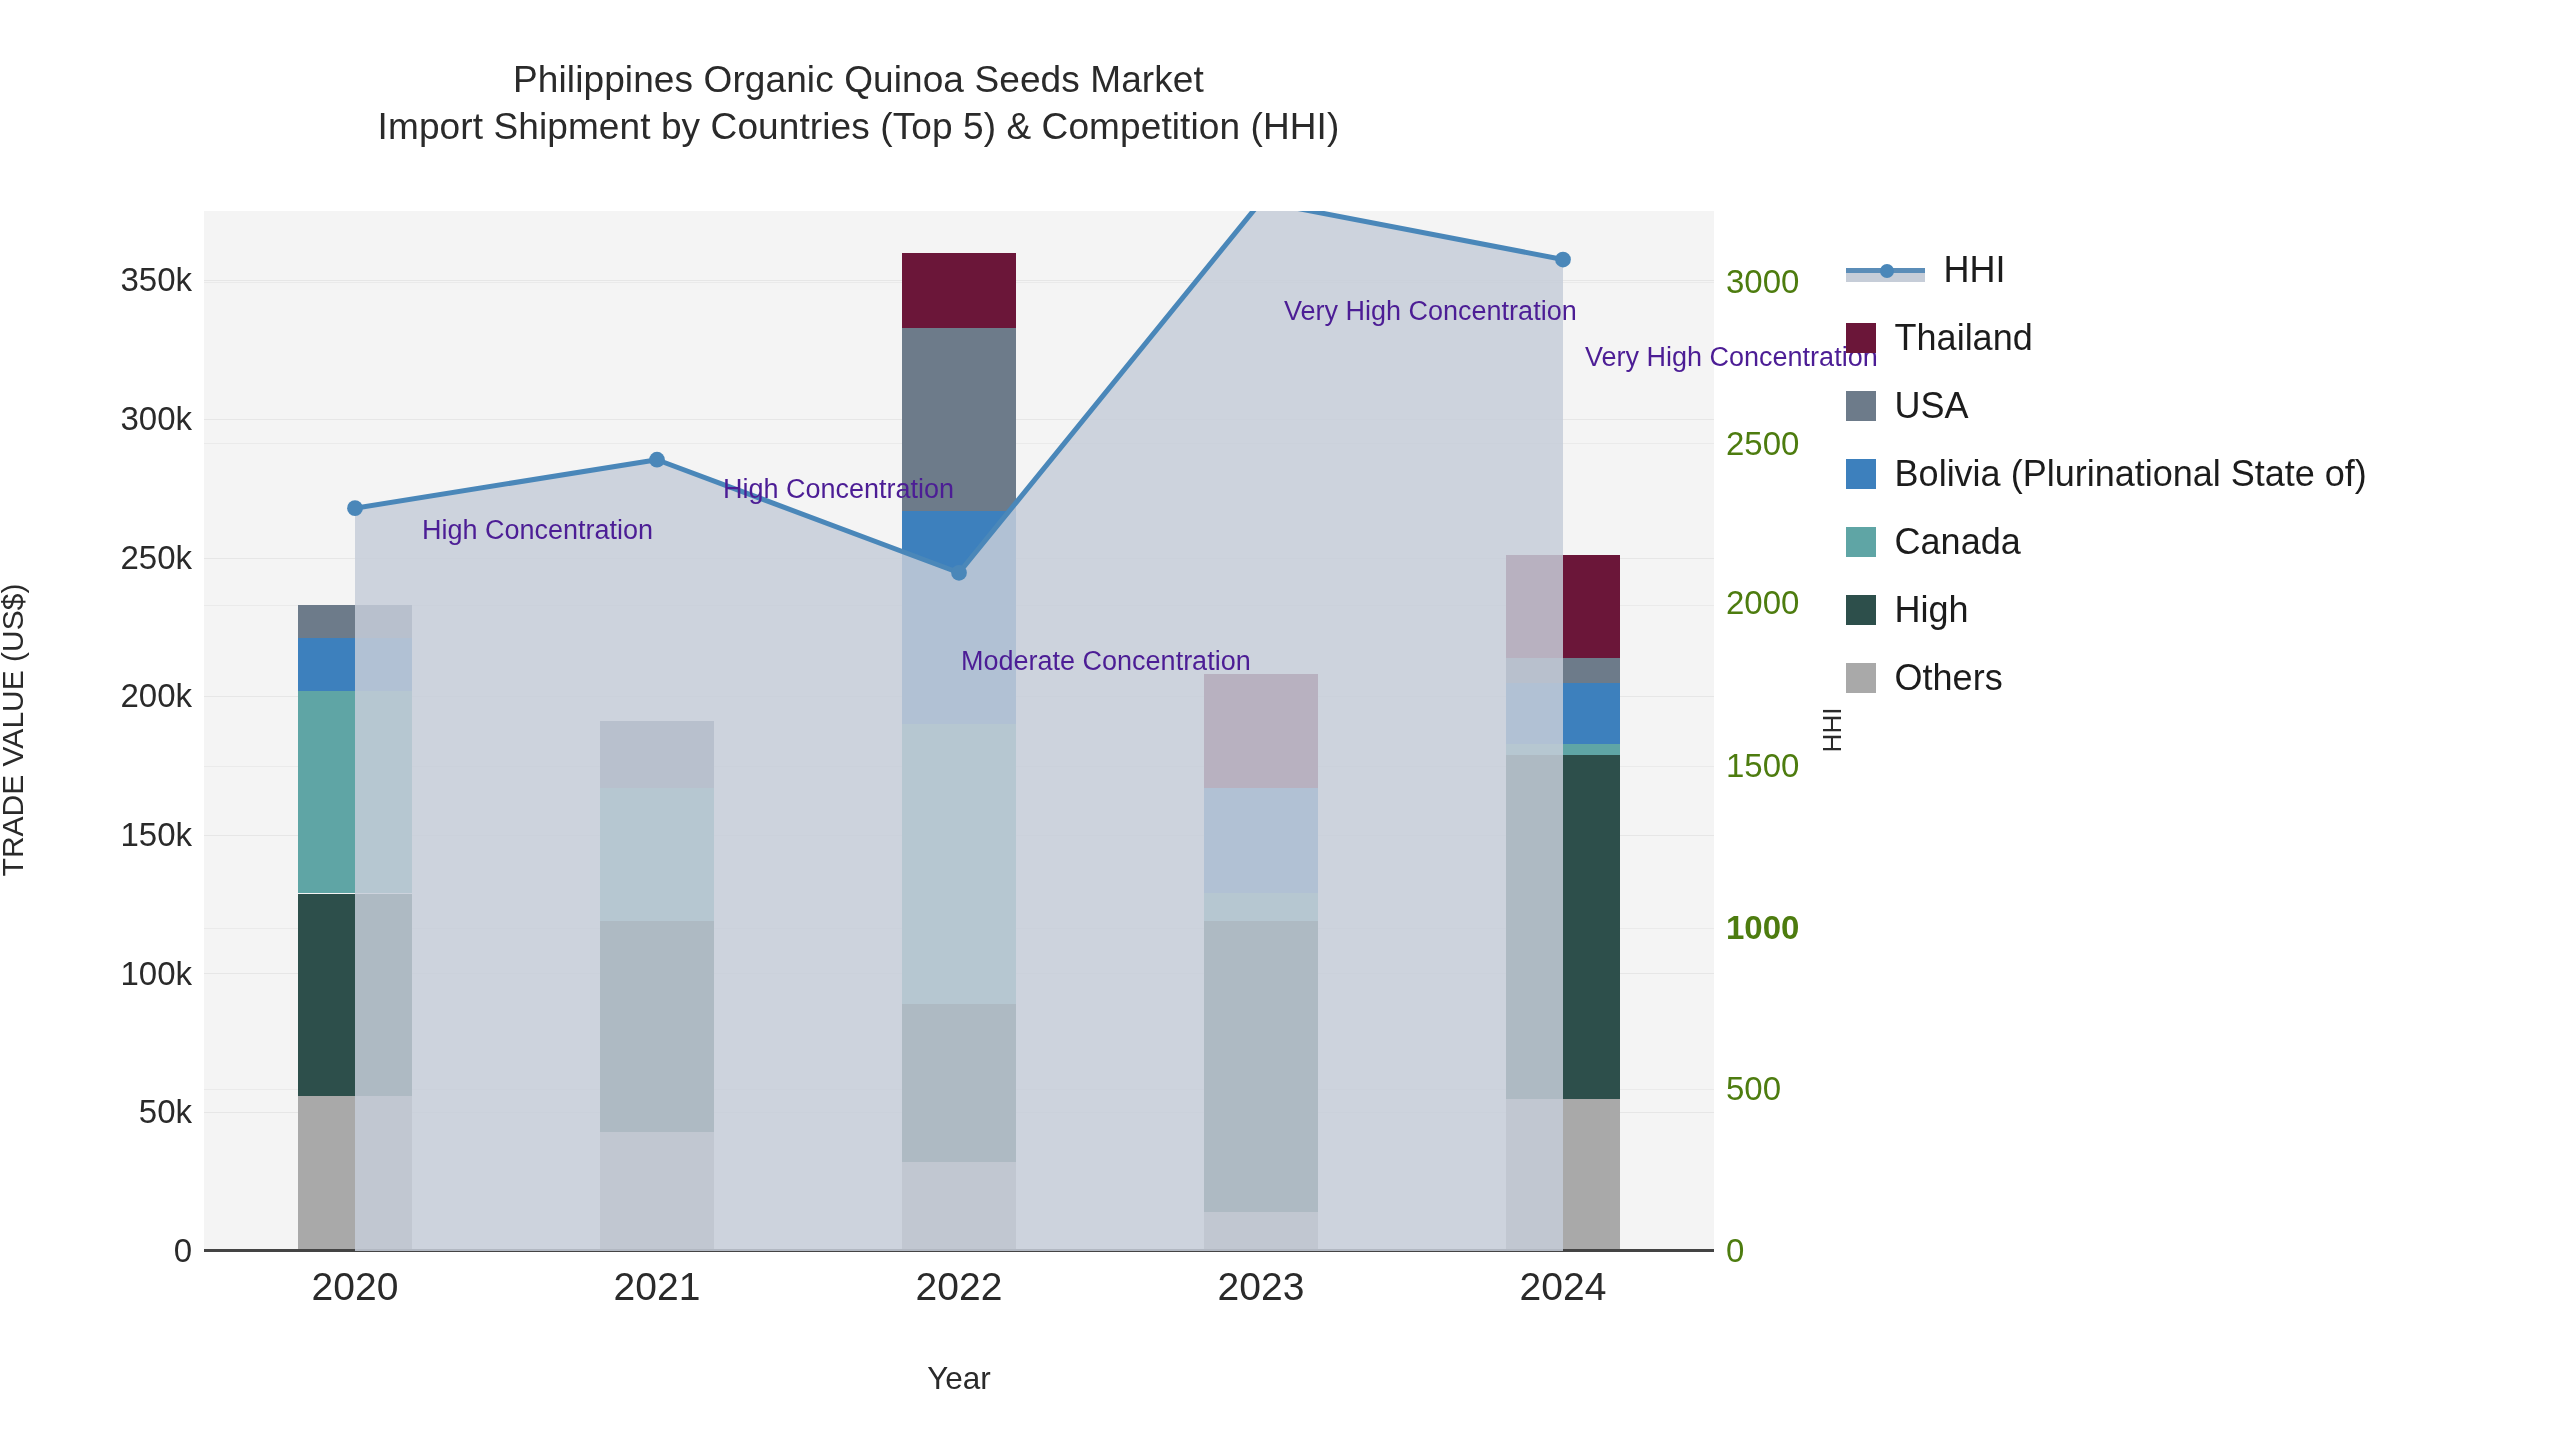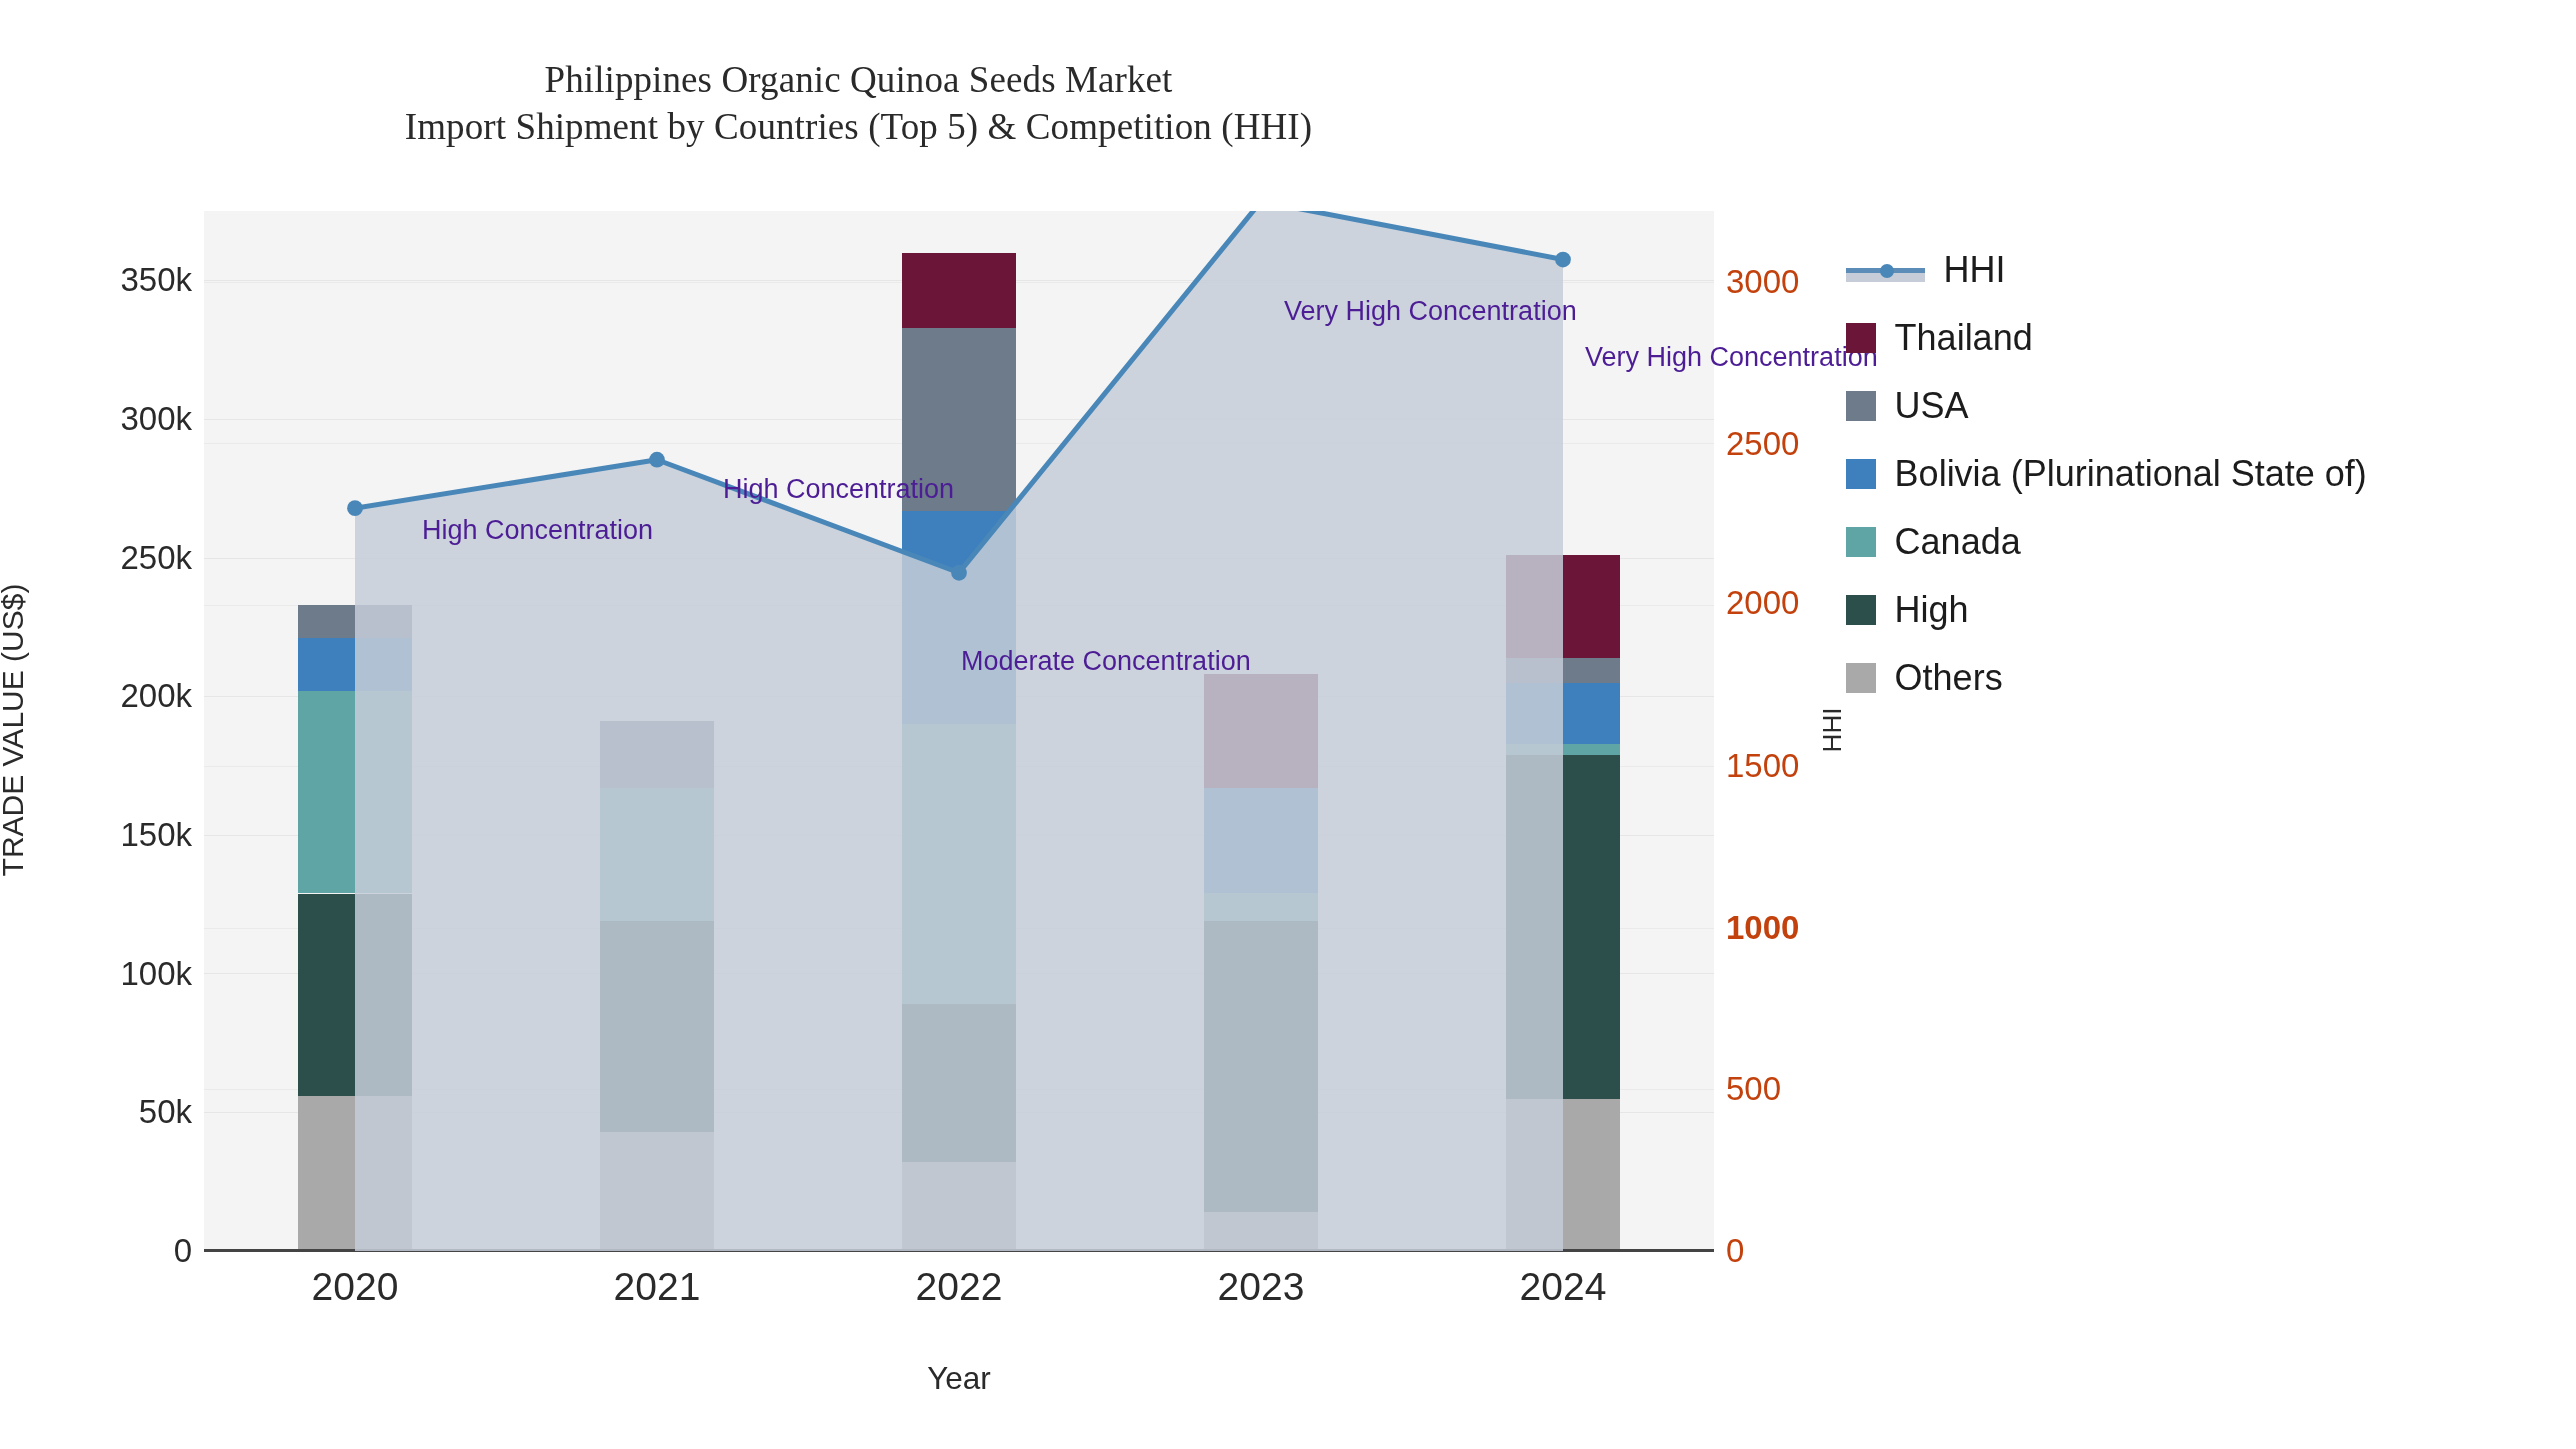--- a/index.html
+++ b/index.html
@@ -1,36 +1,36 @@
 <!DOCTYPE html>
 <html style="font-size:11.4px"><head>
 <meta charset="utf-8">
 <style>
   html,body{margin:0;padding:0;background:#ffffff;}
   body{width:2576px;height:1449px;font-family:"Liberation Sans",sans-serif;color:#2a2a2a;overflow:hidden;}
   #root{position:relative;width:2576px;height:1449px;}
 
   
-  .title-block{position:absolute;left:0;top:56px;width:1717px;text-align:center;font-family:Liberation Serif, serif;}
+  .title-block{position:absolute;left:0;top:56px;width:1717px;text-align:center;}
   .title-line{font-size:37px;line-height:1.28;color:#2a2a2a;font-weight:400;letter-spacing:0.1px;}
 
   
   .plot{position:absolute;left:204px;top:211px;width:1510px;height:1040px;background:#f4f4f4;}
   .gridlines{position:absolute;inset:0;}
   .gl{position:absolute;left:0;right:0;height:1.4px;background:#e6e6e6;}
   .axis-bottom{position:absolute;left:204px;top:1249px;width:1510px;height:2.9px;background:#444;}
 
   
   .ytick{position:absolute;right:0;transform:translateY(-50%);font-size:33px;color:#2a2a2a;white-space:nowrap;text-align:right;}
   .ylabels-left{position:absolute;left:0;top:0;width:192px;height:1449px;}
   .ylabel-left-title{position:absolute;left:13px;top:730px;transform:translate(-50%,-50%) rotate(-90deg);transform-origin:center;font-size:30px;white-space:nowrap;color:#2a2a2a;}
 
   
   .ylabels-right{position:absolute;left:1726px;top:0;width:215px;height:1449px;}
-  .ytick-r{position:absolute;left:0;transform:translateY(-50%);font-size:33px;color:#c2410c;white-space:nowrap;}
+  .ytick-r{position:absolute;left:0;transform:translateY(-50%);font-size:33px;color:#4d7c0f;white-space:nowrap;}
   .ylabel-right-title{position:absolute;left:1832px;top:730px;transform:translate(-50%,-50%) rotate(-90deg);transform-origin:center;font-size:26px;white-space:nowrap;color:#2a2a2a;}
 
   
   .xtick{position:absolute;top:1265px;transform:translateX(-50%);font-size:39px;color:#2a2a2a;white-space:nowrap;}
   .xaxis-title{position:absolute;left:959px;top:1360px;transform:translateX(-50%);font-size:31.5px;color:#2a2a2a;}
 
   
   .bars{position:absolute;inset:0;}
   .bar-col{position:absolute;bottom:0;}
   .seg{position:absolute;left:0;right:0;}

